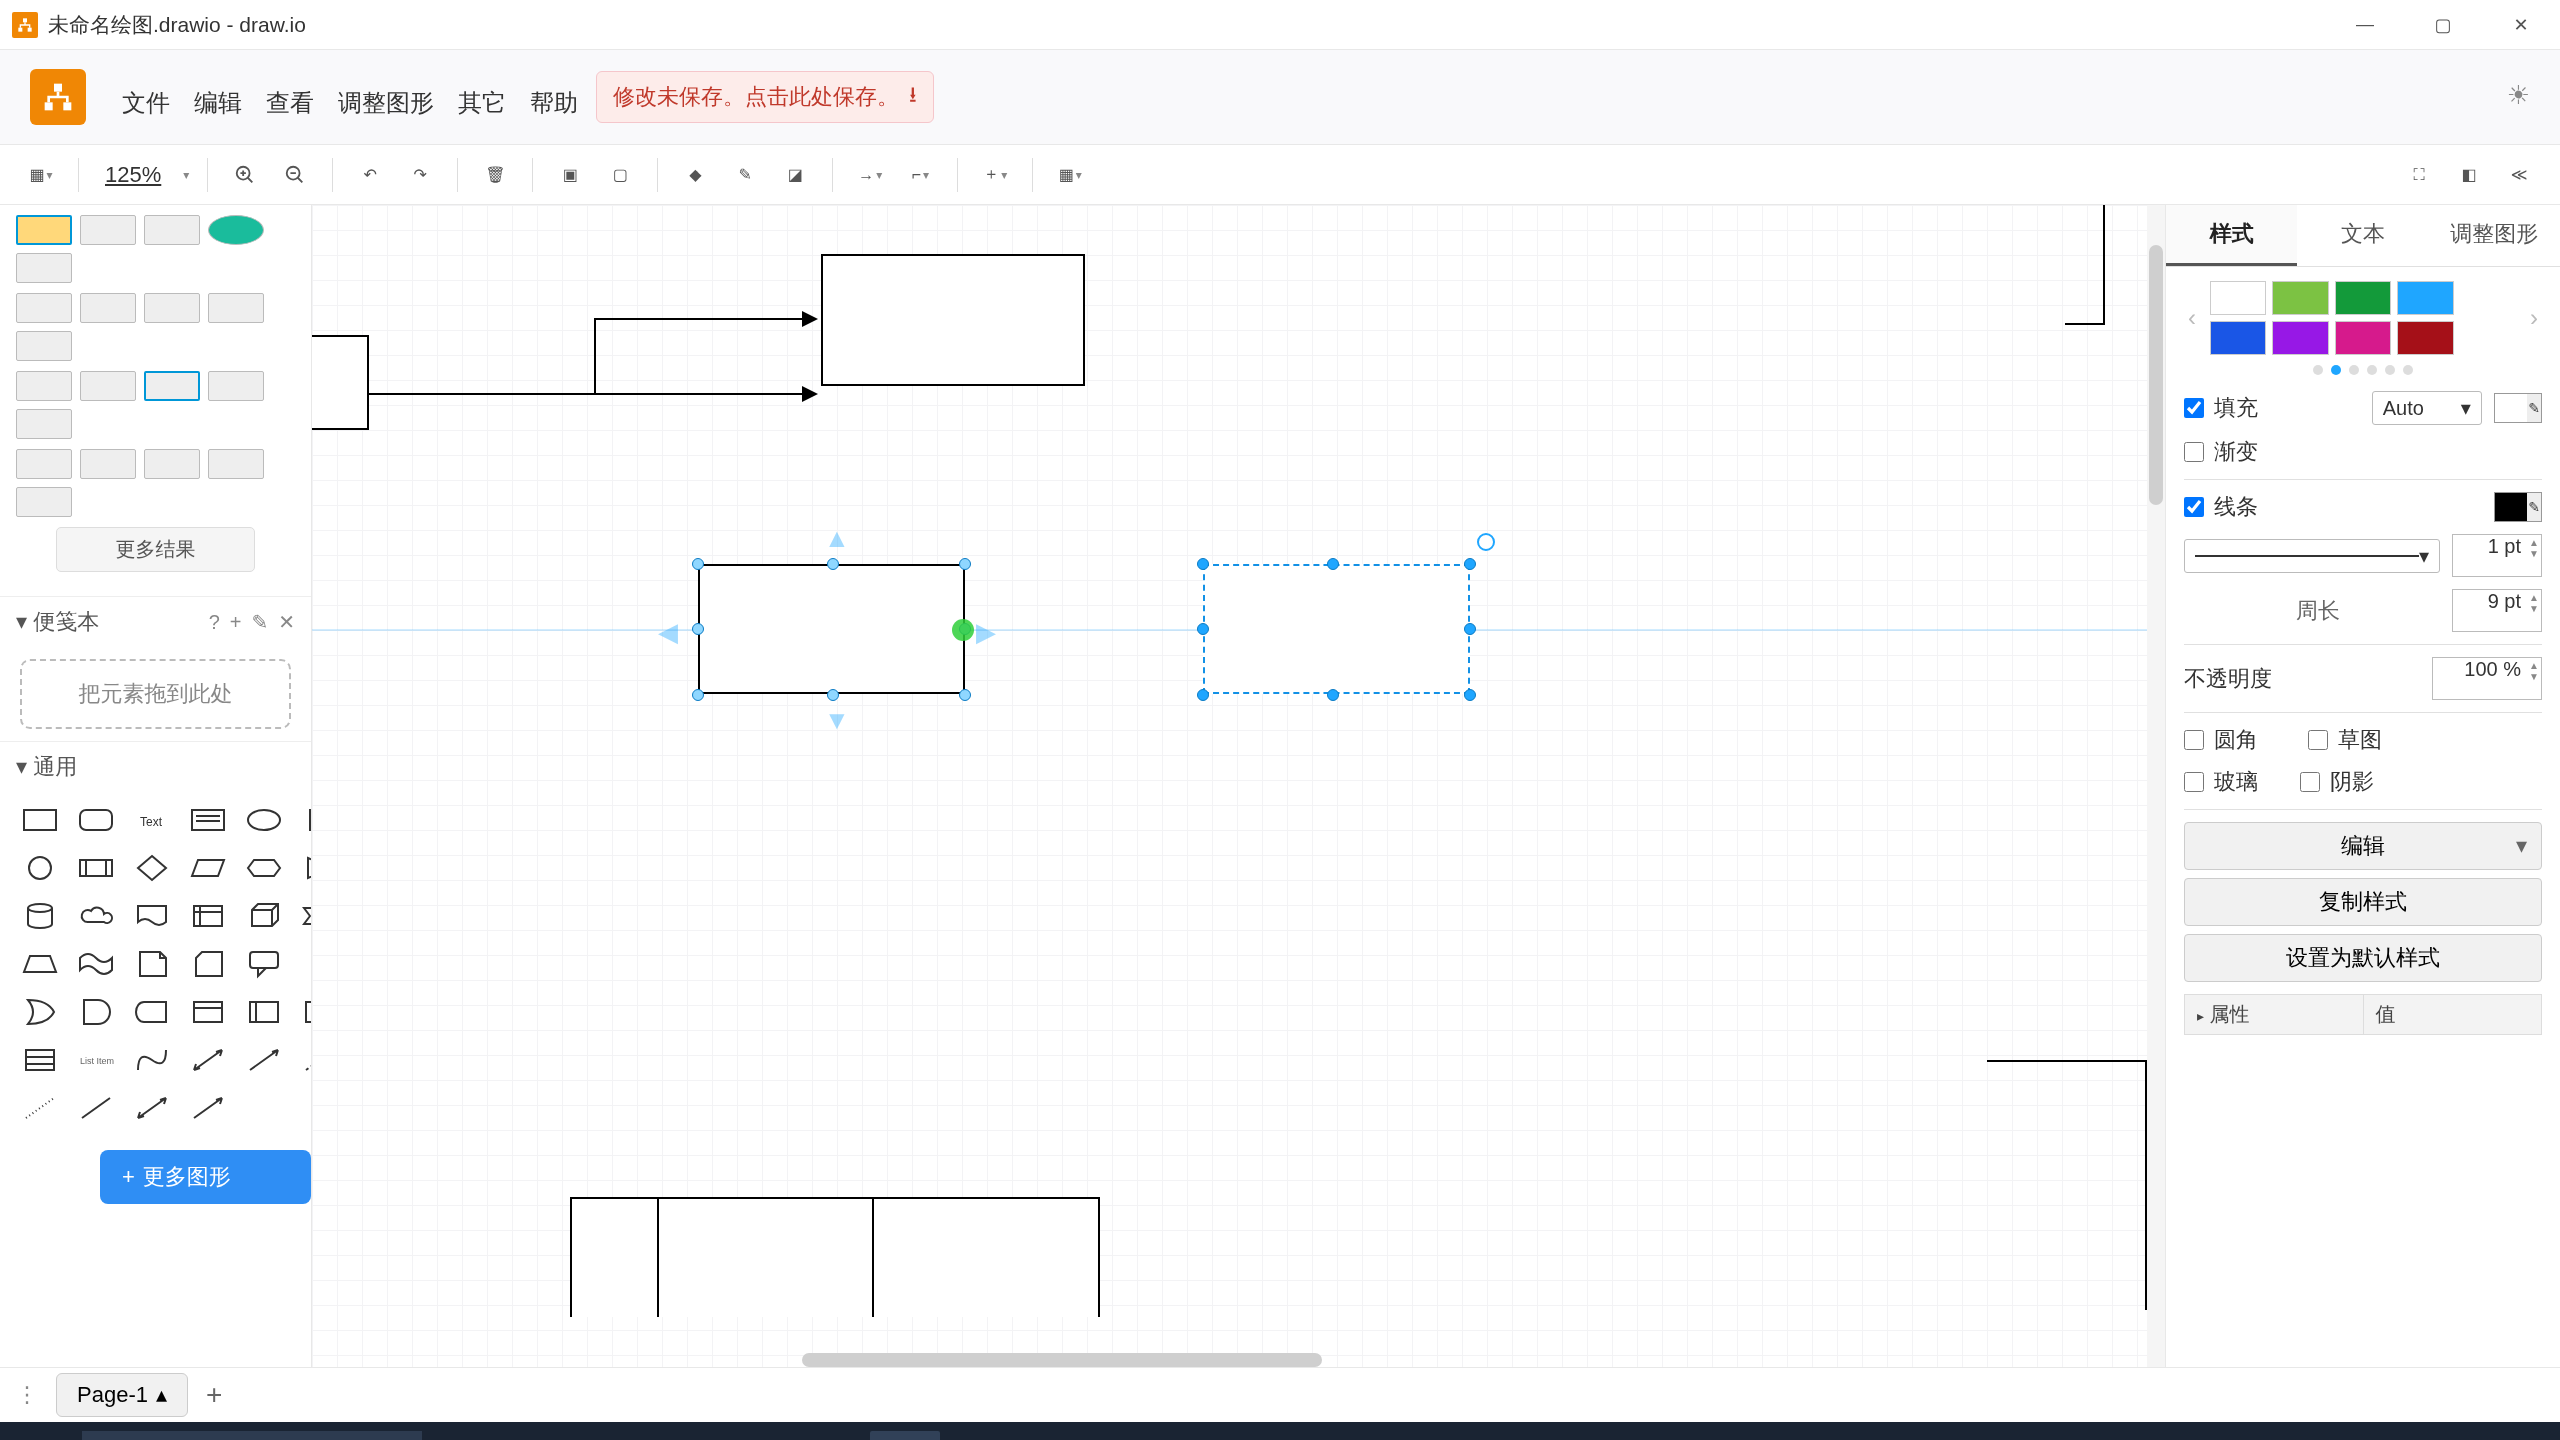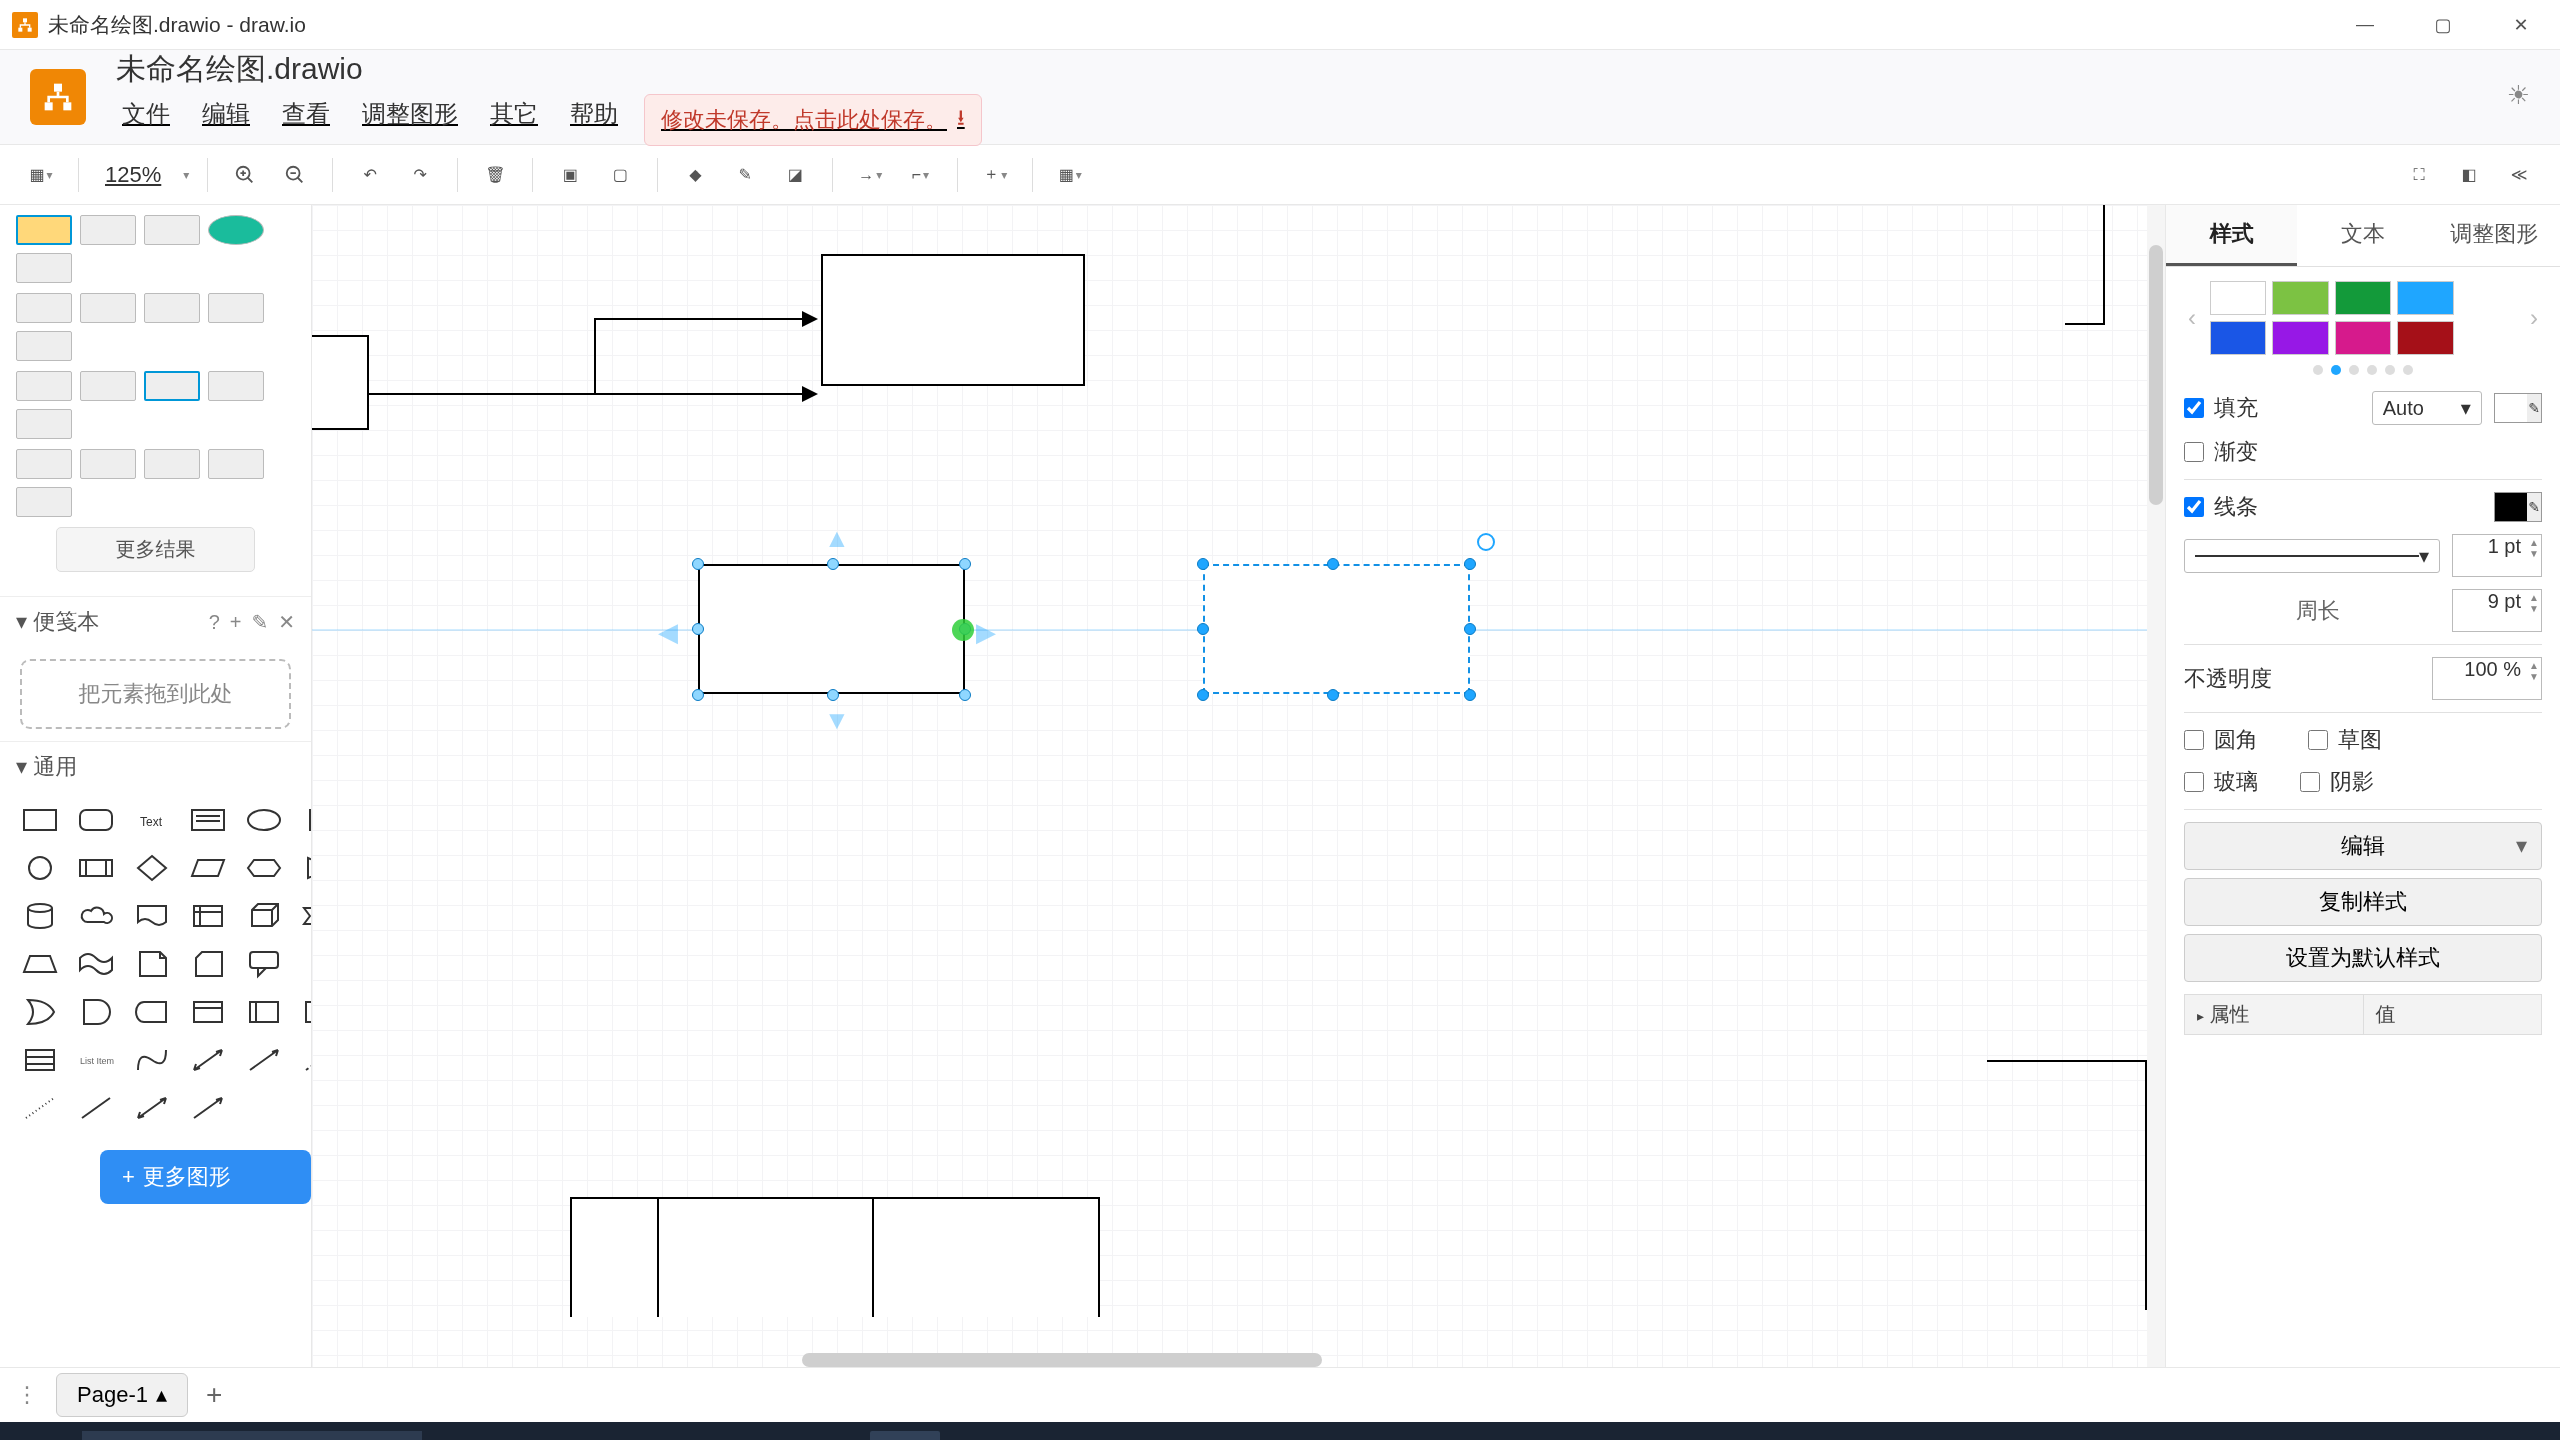--- a/index.html
+++ b/index.html
@@ -9,21 +9,21 @@
 .titlebar .app-icon svg { width:16px;height:16px;fill:#fff; }
 .titlebar .title { font-size: 21px; color: #333; flex: 1; }
 .win-controls { display: flex; }
 .win-btn { width: 78px; height: 50px; display: flex; align-items: center; justify-content: center; font-size: 18px; color:#555; }
 
 .header { height: 95px; background: #f9f9fb; display: flex; align-items: center; padding: 0 30px; border-bottom: 1px solid #e8e8e8; position:relative;}
 .logo { width: 56px; height: 56px; background: #f08705; border-radius: 6px; display:flex;align-items:center;justify-content:center;margin-right: 30px; }
 .logo svg{width:32px;height:32px;fill:#fff;}
 .header-content { display:flex; flex-direction:column; }
 .doc-title { font-size: 30px; color:#333; margin-bottom: 4px;}
-.menubar { display: flex; gap: 20px; align-items:flex-start;text-decoration:underline;}
+.menubar { display: flex; gap: 12px; align-items:flex-end;}
 .menu-item { font-size: 24px; color: #333; padding: 4px 6px; }
 .save-notice { font-size: 22px; color: #c0392b; background:#fdecea; border:1px solid #f5c6cb; border-radius:6px; padding: 6px 16px; display:flex; align-items:center; gap:10px;}
 .theme-toggle { position:absolute; right:30px; top:30px; font-size:26px; color:#888;}
 
 .toolbar { height: 60px; background:#fff; border-bottom:1px solid #e8e8e8; display:flex; align-items:center; padding: 0 22px; gap: 18px;}
 .tb-group { display:flex; align-items:center; gap:12px; }
 .tb-btn { width:38px; height:38px; display:flex;align-items:center;justify-content:center; border-radius:4px; color:#555;}
 .tb-sep { width:1px; height:34px; background:#ddd; margin:0 6px;}
 .zoom-val { font-size: 22px; color:#333; padding:0 8px;text-decoration:underline;}
 .caret{font-size:12px;color:#888;margin-left:2px;}
@@ -135,21 +135,20 @@
 <div class="header">
   <div class="logo">
       <svg viewBox="0 0 24 24">
         <rect x="9" y="2" width="6" height="6"></rect>
         <rect x="2" y="16" width="6" height="6"></rect>
         <rect x="16" y="16" width="6" height="6"></rect>
         <path d="M12 8v4M12 12H5v4M12 12h7v4" stroke="#fff" stroke-width="2" fill="none"></path>
       </svg>
     </div>
   <div class="header-content">
-    <div class="doc-title">未命名绘图.drawio</div>
     <div class="menubar">
       <span class="menu-item">文件</span>
       <span class="menu-item">编辑</span>
       <span class="menu-item">查看</span>
       <span class="menu-item">调整图形</span>
       <span class="menu-item">其它</span>
       <span class="menu-item">帮助</span>
       <span class="save-notice">
           <span>修改未保存。点击此处保存。</span>
           <span>⭳</span>

